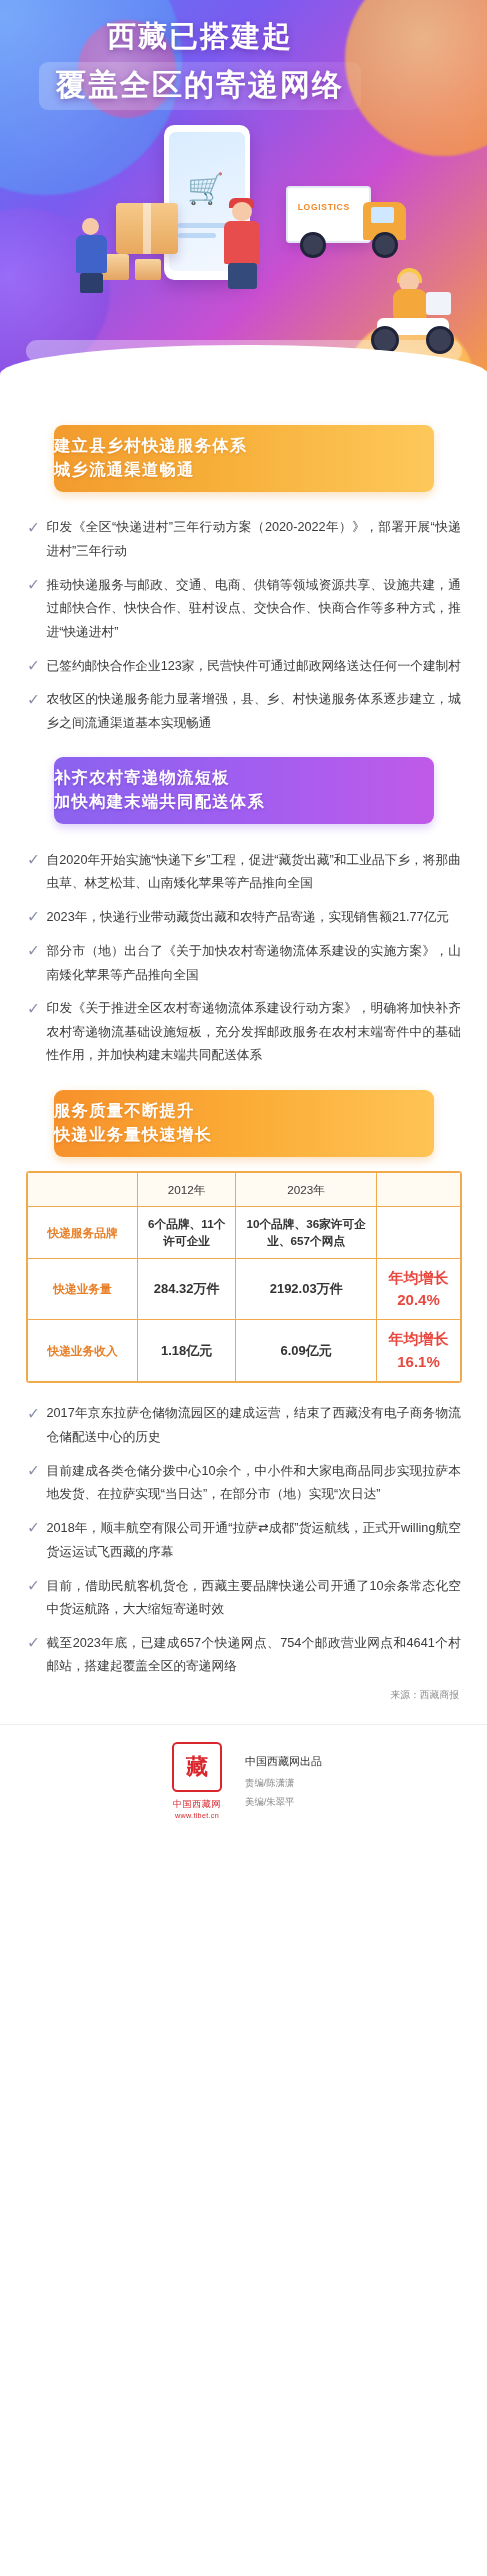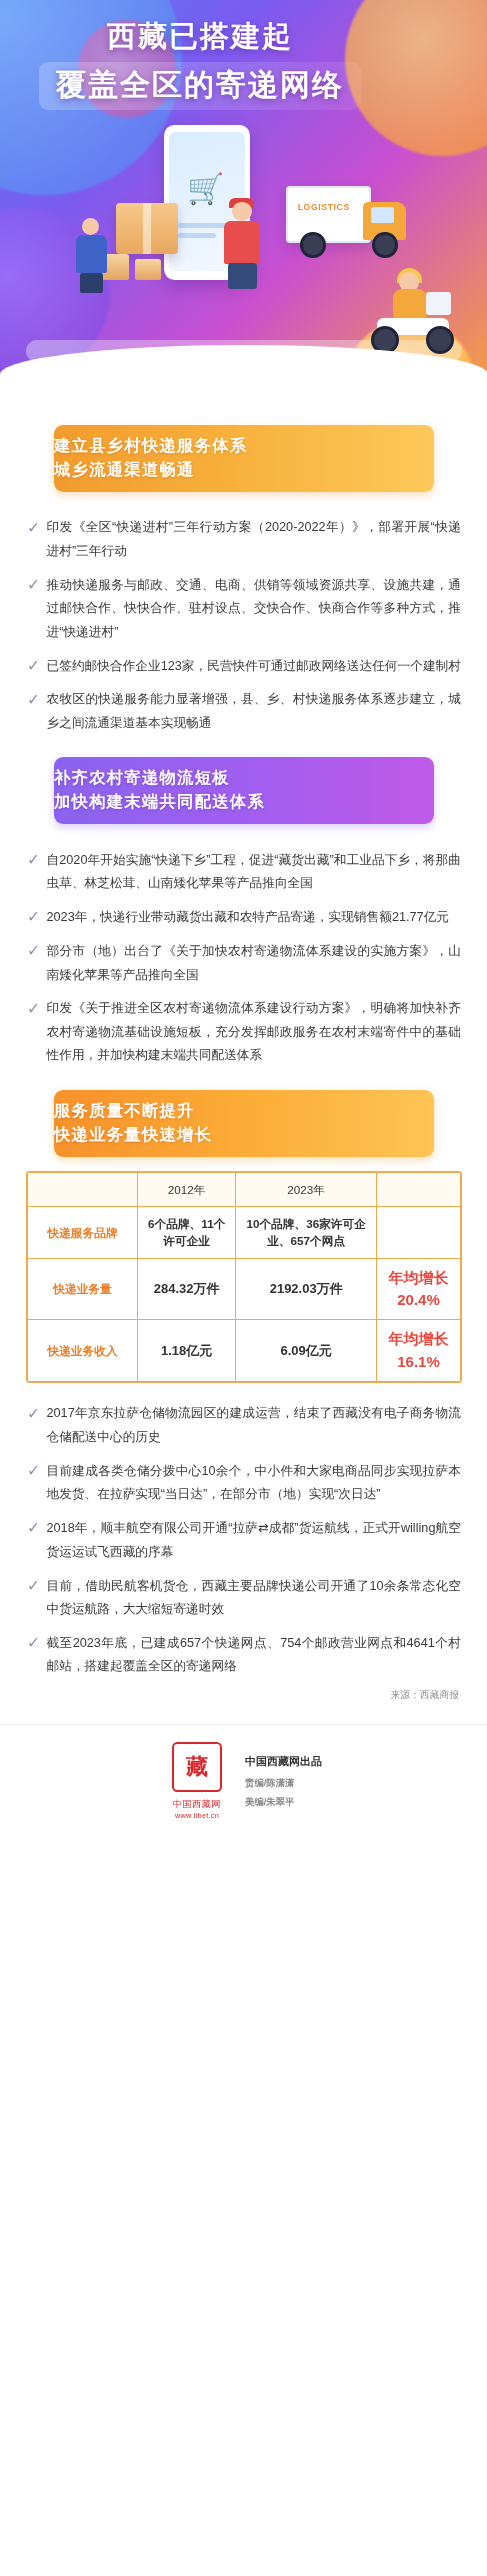--- a/index.html
+++ b/index.html
@@ -343,21 +343,20 @@
   }
   .footer .logo .url {
     font-size: 7.2px;
     color: #d9262c;
     letter-spacing: 0.3px;
   }
   .footer .credits {
     font-size: 10.4px;
     color: #555;
     line-height: 2.0;
-    font-weight: bold;
   }
   .footer .credits .main { font-size: 11px; color: #333; margin-bottom: 2.6px;}
   .footer .credits .sub { font-size: 9.4px; color: #8a8a8a; }
 </style>
 </head>
 <body>
 
 <div class="page">
 
   <div class="hero">

